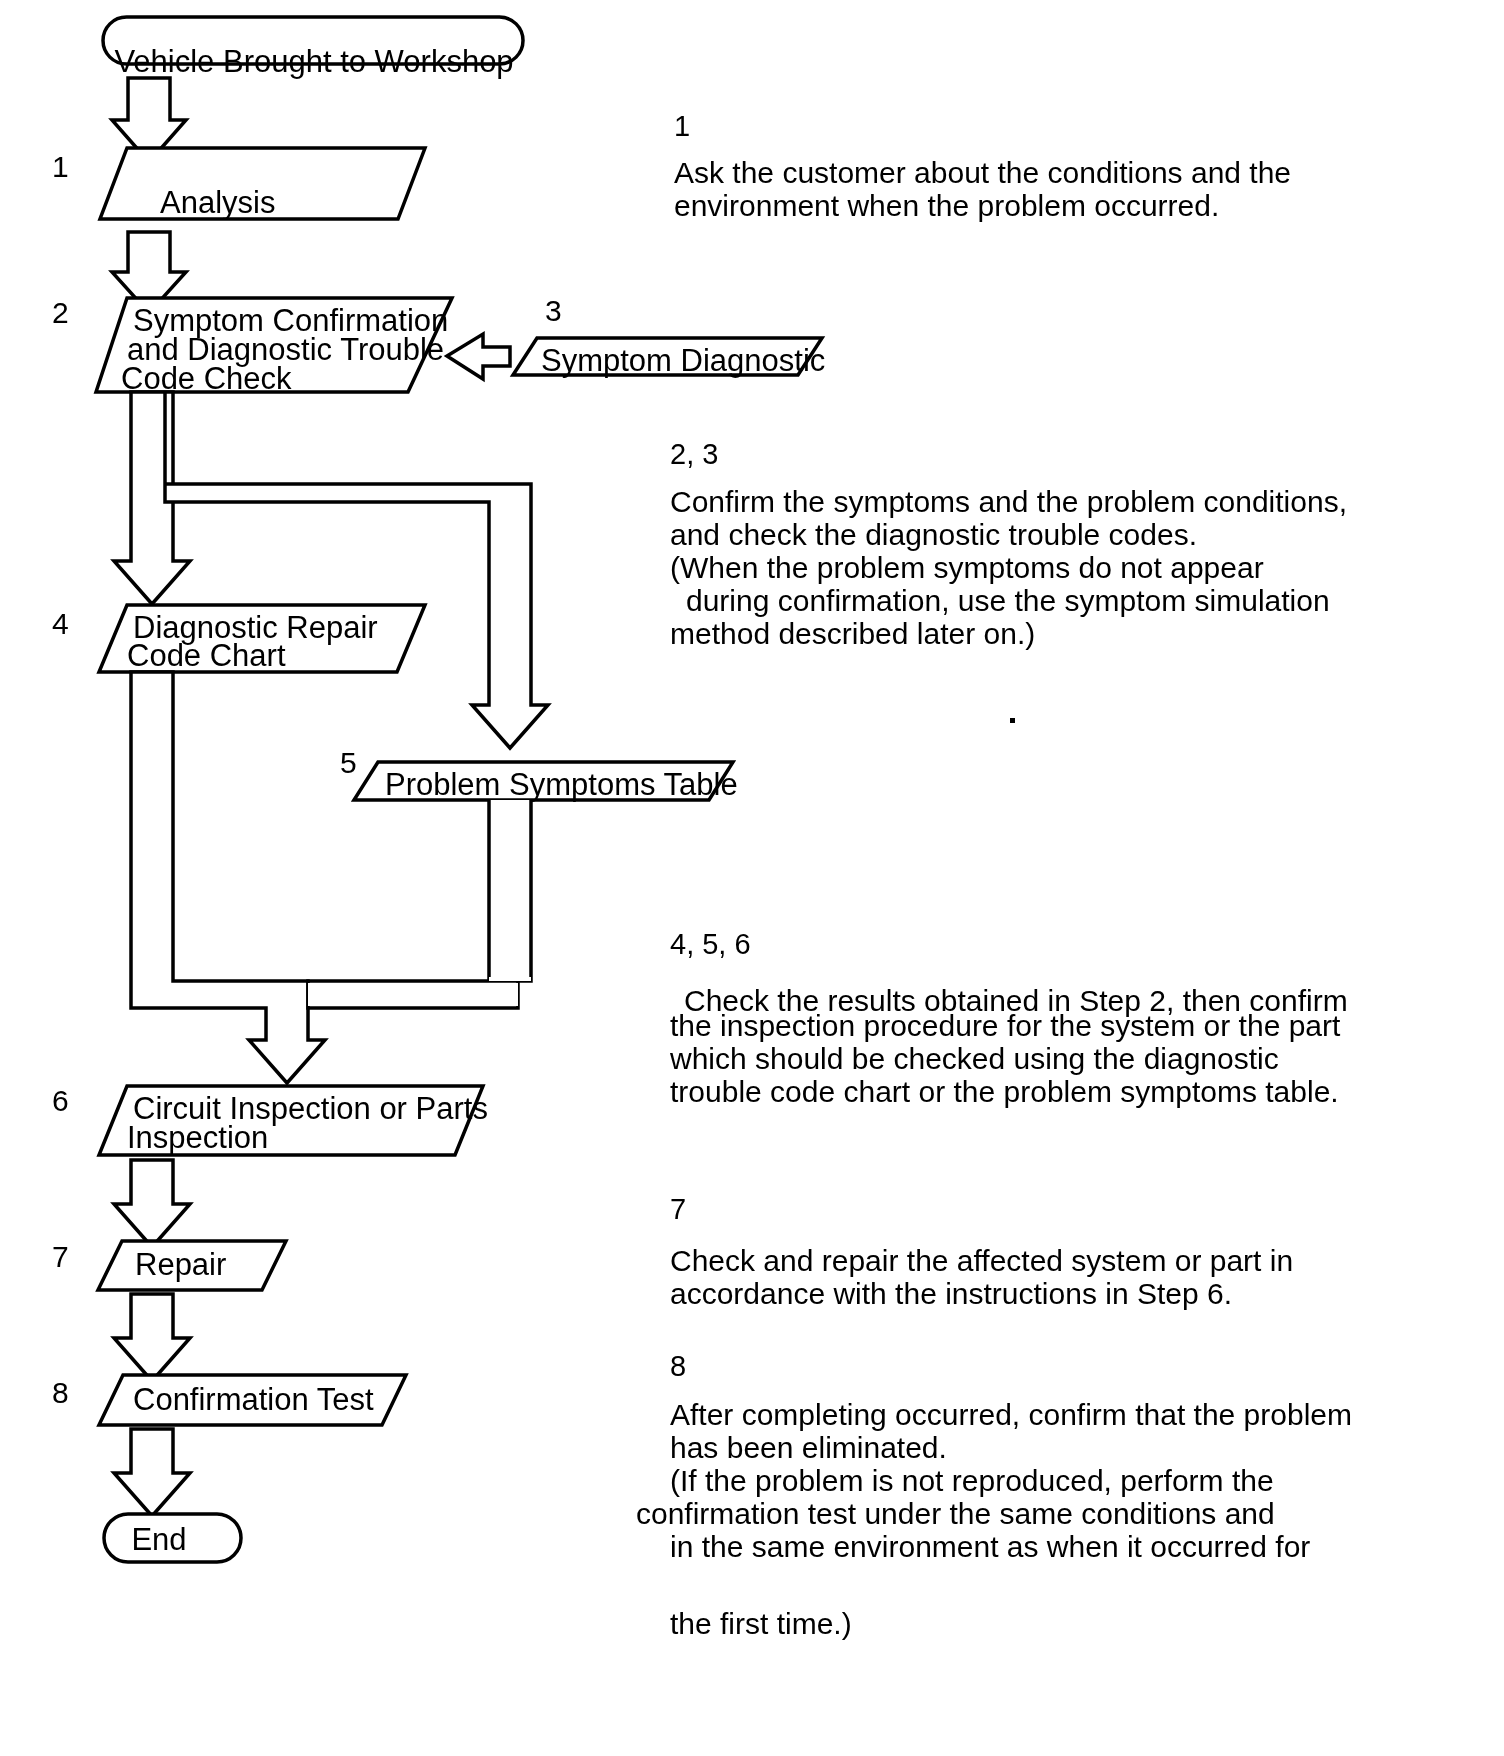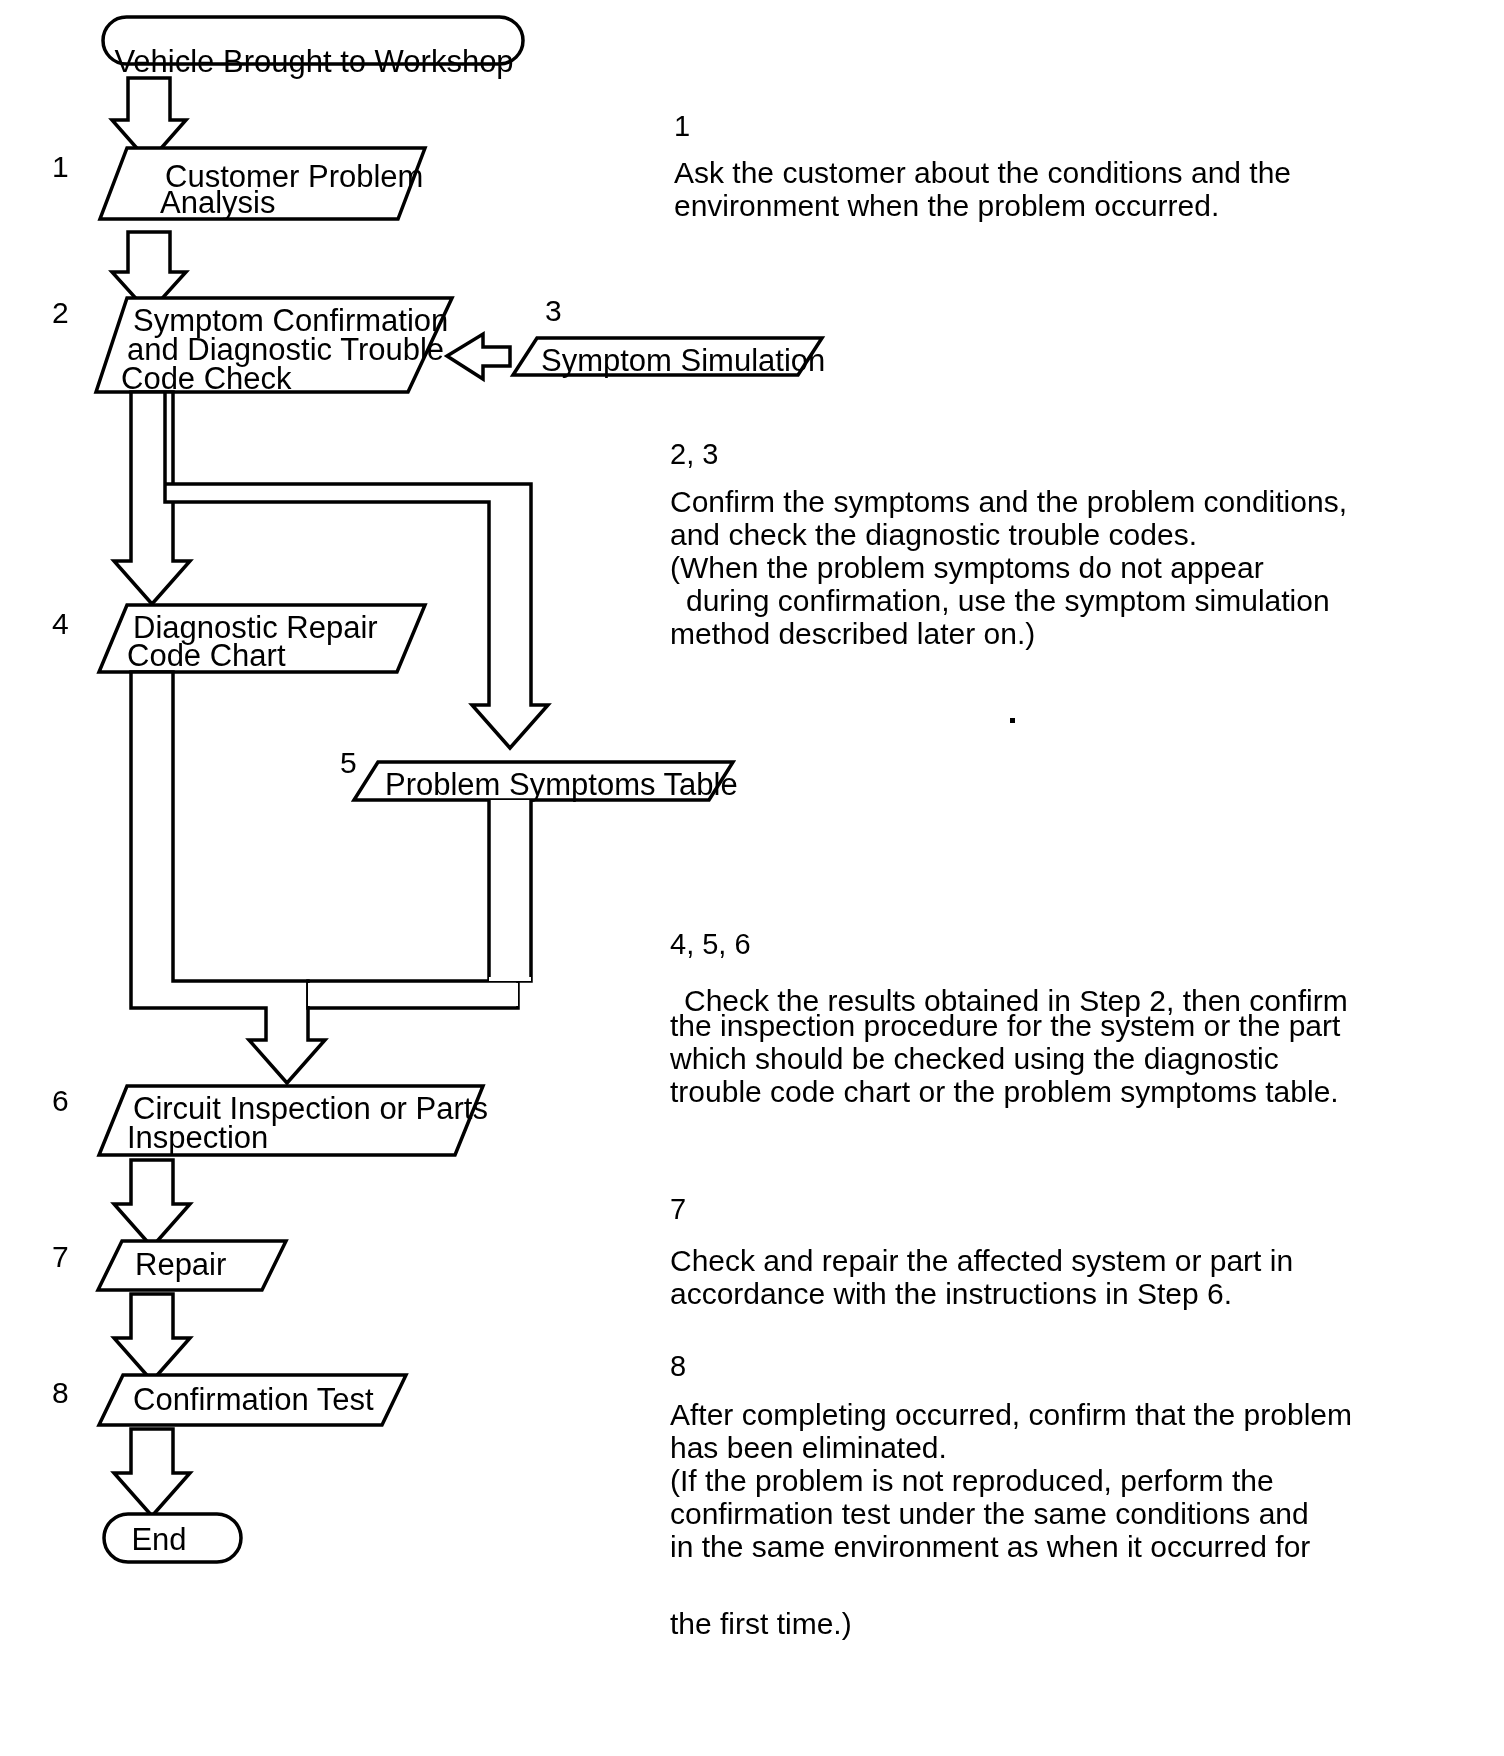--- a/index.html
+++ b/index.html
@@ -147,30 +147,29 @@
 
     <g>
       <rect x="104" y="1514" width="137" height="48" rx="24" ry="24" fill="#ffffff" stroke="#000000" stroke-width="3.5"></rect>
     </g>
 
   </svg>
 
   <div class="txt terminal-label" style="left:114px; top:25px; width:400px; text-align:center;margin-top:21px;">Vehicle Brought to Workshop</div>
 
   <div class="txt step-num" style="left:52px; top:152px;">1</div>
-  <div class="txt node-label" style="left:165px; top:155px;">Customer Problem</div>
   <div class="txt node-label" style="left:160px; top:181px;">Analysis</div>
 
   <div class="txt step-num" style="left:52px; top:298px;">2</div>
   <div class="txt node-label" style="left:133px; top:299px;">Symptom Confirmation</div>
   <div class="txt node-label" style="left:127px; top:328px;">and Diagnostic Trouble</div>
   <div class="txt node-label" style="left:121px; top:357px;">Code Check</div>
 
   <div class="txt step-num" style="left:545px; top:296px;">3</div>
-  <div class="txt node-label" style="left:541px; top:339px;">Symptom Simulation</div>
+  <div class="txt node-label" style="left:541px; top:339px;">Symptom Diagnostic</div>
 
   <div class="txt step-num" style="left:52px; top:609px;">4</div>
   <div class="txt node-label" style="left:133px; top:606px;">Diagnostic Repair</div>
   <div class="txt node-label" style="left:127px; top:634px;">Code Chart</div>
 
   <div class="txt step-num" style="left:340px; top:748px;">5</div>
   <div class="txt node-label" style="left:385px; top:763px;">Problem Symptoms Table</div>
 
   <div class="txt step-num" style="left:52px; top:1086px;">6</div>
   <div class="txt node-label" style="left:133px; top:1087px;">Circuit Inspection or Parts</div>
@@ -211,20 +210,20 @@
     <div class="txt note-num" style="left:670px; top:1195px;">7</div>
     <div class="txt note-body" style="left:670px; top:1240px;">Check and repair the affected system or part in</div>
     <div class="txt note-body" style="left:670px; top:1273px;">accordance with the instructions in Step 6.</div>
   </div>
 
   <div>
     <div class="txt note-num" style="left:670px; top:1352px;">8</div>
     <div class="txt note-body" style="left:670px; top:1394px;">After completing occurred, confirm that the problem</div>
     <div class="txt note-body" style="left:670px; top:1427px;">has been eliminated.</div>
     <div class="txt note-body" style="left:670px; top:1460px;">(If the problem is not reproduced, perform the</div>
-    <div class="txt note-body" style="left:670px; top:1493px;">confirmation test under the same conditions and</div>
+    <div class="txt note-body" style="left:636px; top:1493px;">confirmation test under the same conditions and</div>
     <div class="txt note-body" style="left:670px; top:1526px;">in the same environment as when it occurred for</div>
     <div class="txt note-body" style="left:670px; top:1559px;margin-top:44px;">the first time.)</div>
   </div>
 
   <div style="position:absolute; left:1010px; top:718px; width:5px; height:5px; background:#000;"></div>
 
 </div>
 
 </body></html>

